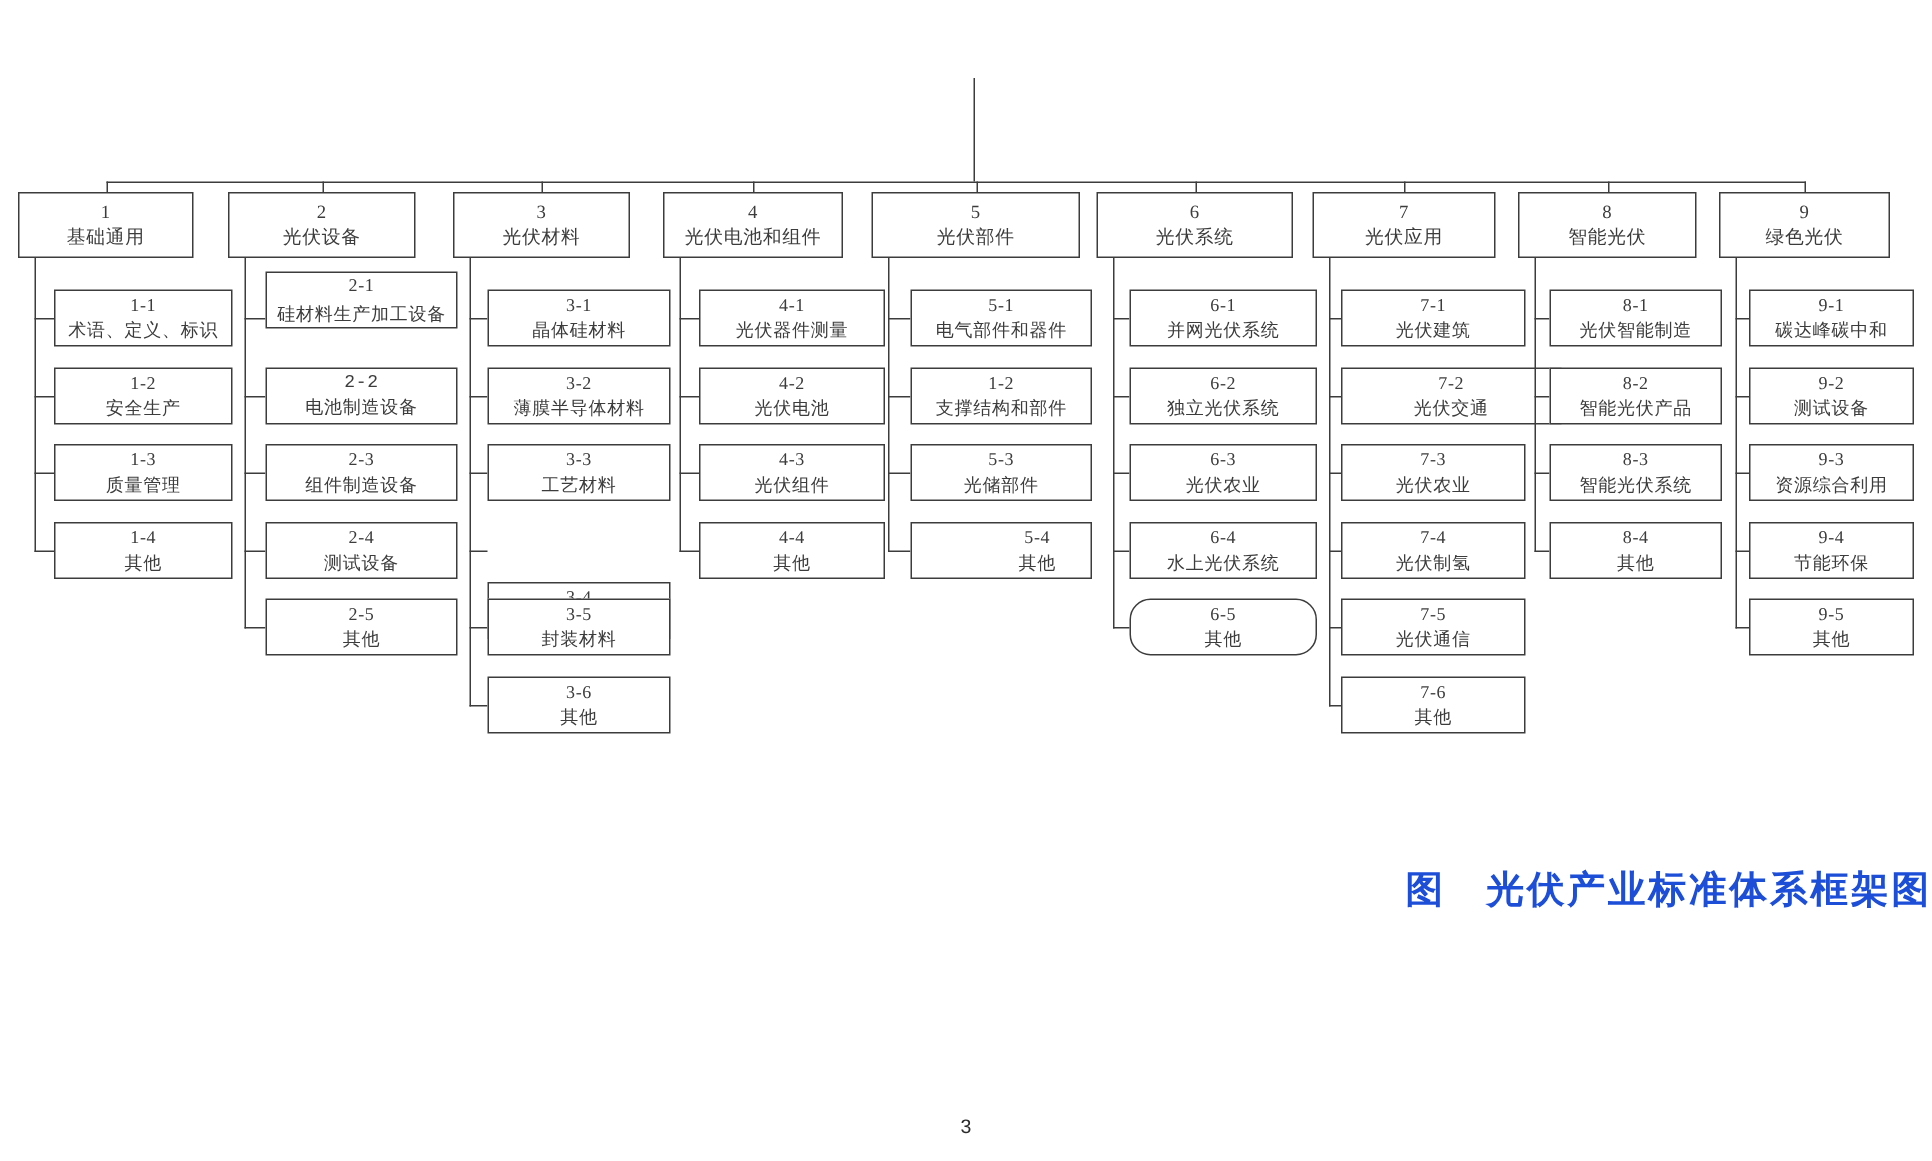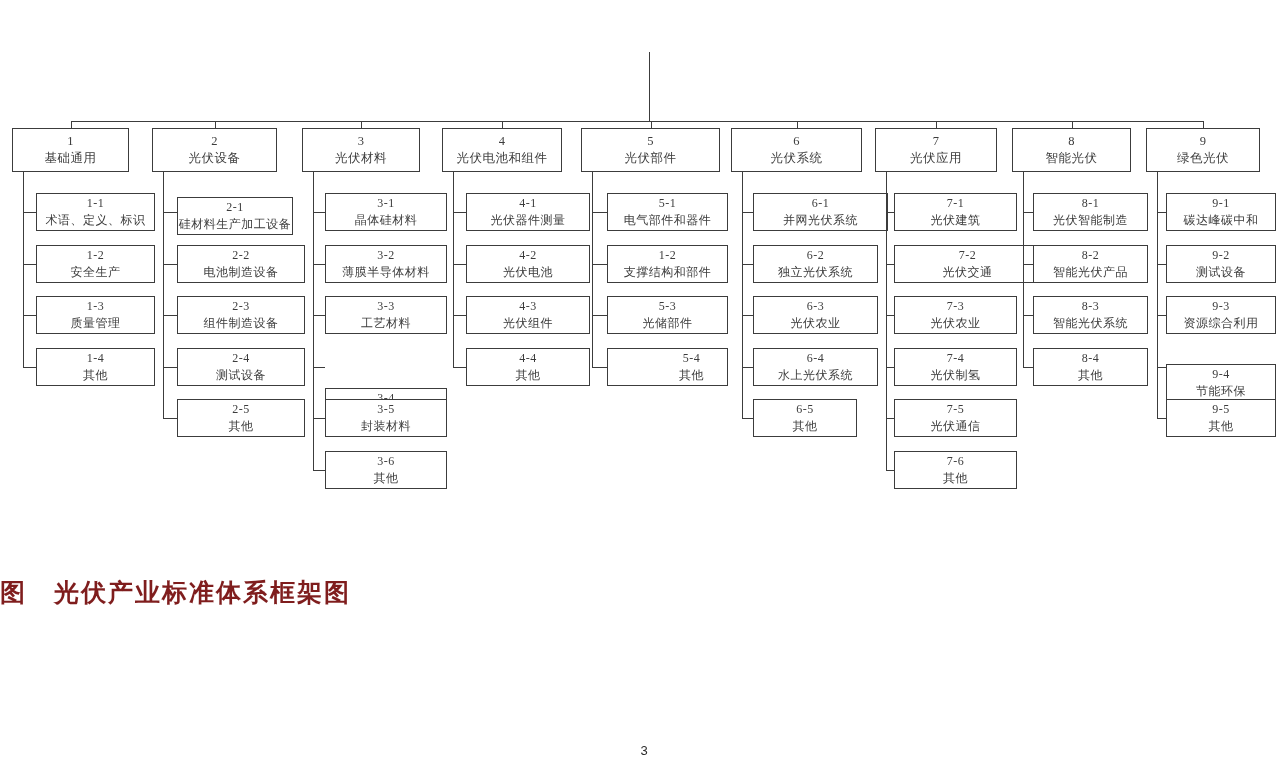--- a/index.html
+++ b/index.html
@@ -39,26 +39,26 @@
   }
   .hline, .vline {
     position: absolute;
     background: #3c3c3c;
   }
   .caption {
     position: absolute;
     left: 0;
     top: 576px;
     width: 100%;
-    text-align: left;
+    text-align: right;
     font-family: "Liberation Sans", sans-serif;
     font-weight: bold;
     font-size: 25px;
     letter-spacing: 2px;
-    color: #7f1d1d;
+    color: #1d4ed8;
   }
   .page-number {
     position: absolute;
     left: 0;
     top: 743px;
     width: 100%;
     text-align: center;
     font-family: "Liberation Sans", sans-serif;
     font-size: 13px;
     color: #2b2b2b;
@@ -98,26 +98,26 @@
         <span>1-4</span>
         <span>其他</span>
       </div>
       <div class="vline" style="left: 215px; top: 121px; width: 1px; height: 7px;"></div>
       <div class="node parent" style="left: 152px; top: 128px; width: 125px; height: 44px;">
         <span>2</span>
         <span>光伏设备</span>
       </div>
       <div class="vline" style="left: 163px; top: 172px; width: 1px; height: 247px;"></div>
       <div class="hline" style="left: 163px; top: 212px; width: 14px; height: 1px;"></div>
-      <div class="node" style="left: 177px; top: 197px; width: 116px; height: 38px;">
+      <div class="node" style="left: 177px; top: 181px; width: 128px; height: 38px; justify-content: space-between;">
         <span>2-1</span>
         <span>硅材料生产加工设备</span>
       </div>
       <div class="hline" style="left: 163px; top: 264px; width: 14px; height: 1px;"></div>
-      <div class="node" style="left: 177px; top: 245px; width: 128px; height: 38px;">
+      <div class="node" style="left: 177px; top: 245px; width: 128px; height: 38px; font-family: Liberation Mono, monospace;">
         <span>2-2</span>
         <span>电池制造设备</span>
       </div>
       <div class="hline" style="left: 163px; top: 315px; width: 14px; height: 1px;"></div>
       <div class="node" style="left: 177px; top: 296px; width: 128px; height: 38px;">
         <span>2-3</span>
         <span>组件制造设备</span>
       </div>
       <div class="hline" style="left: 163px; top: 367px; width: 14px; height: 1px;"></div>
       <div class="node" style="left: 177px; top: 348px; width: 128px; height: 38px;">
@@ -217,41 +217,41 @@
         <span>5-4</span>
         <span>其他</span>
       </div>
       <div class="vline" style="left: 797px; top: 121px; width: 1px; height: 7px;"></div>
       <div class="node parent" style="left: 731px; top: 128px; width: 131px; height: 44px;">
         <span>6</span>
         <span>光伏系统</span>
       </div>
       <div class="vline" style="left: 742px; top: 172px; width: 1px; height: 247px;"></div>
       <div class="hline" style="left: 742px; top: 212px; width: 11px; height: 1px;"></div>
-      <div class="node" style="left: 753px; top: 193px; width: 135px; height: 38px;">
+      <div class="node" style="left: 753px; top: 193px; width: 125px; height: 38px;">
         <span>6-1</span>
         <span>并网光伏系统</span>
       </div>
       <div class="hline" style="left: 742px; top: 264px; width: 11px; height: 1px;"></div>
       <div class="node" style="left: 753px; top: 245px; width: 125px; height: 38px;">
         <span>6-2</span>
         <span>独立光伏系统</span>
       </div>
       <div class="hline" style="left: 742px; top: 315px; width: 11px; height: 1px;"></div>
       <div class="node" style="left: 753px; top: 296px; width: 125px; height: 38px;">
         <span>6-3</span>
         <span>光伏农业</span>
       </div>
       <div class="hline" style="left: 742px; top: 367px; width: 11px; height: 1px;"></div>
       <div class="node" style="left: 753px; top: 348px; width: 125px; height: 38px;">
         <span>6-4</span>
         <span>水上光伏系统</span>
       </div>
       <div class="hline" style="left: 742px; top: 418px; width: 11px; height: 1px;"></div>
-      <div class="node" style="left: 753px; top: 399px; width: 104px; height: 38px;">
+      <div class="node" style="left: 753px; top: 399px; width: 125px; height: 38px; border-radius: 14px;">
         <span>6-5</span>
         <span>其他</span>
       </div>
       <div class="vline" style="left: 936px; top: 121px; width: 1px; height: 7px;"></div>
       <div class="node parent" style="left: 875px; top: 128px; width: 122px; height: 44px;">
         <span>7</span>
         <span>光伏应用</span>
       </div>
       <div class="vline" style="left: 886px; top: 172px; width: 1px; height: 299px;"></div>
       <div class="hline" style="left: 886px; top: 212px; width: 8px; height: 1px;"></div>
@@ -325,21 +325,21 @@
       <div class="node" style="left: 1166px; top: 245px; width: 110px; height: 38px;">
         <span>9-2</span>
         <span>测试设备</span>
       </div>
       <div class="hline" style="left: 1157px; top: 315px; width: 9px; height: 1px;"></div>
       <div class="node" style="left: 1166px; top: 296px; width: 110px; height: 38px;">
         <span>9-3</span>
         <span>资源综合利用</span>
       </div>
       <div class="hline" style="left: 1157px; top: 367px; width: 9px; height: 1px;"></div>
-      <div class="node" style="left: 1166px; top: 348px; width: 110px; height: 38px; margin-top: 16px;">
+      <div class="node" style="left: 1166px; top: 348px; width: 110px; height: 38px;">
         <span>9-4</span>
         <span>节能环保</span>
       </div>
       <div class="hline" style="left: 1157px; top: 418px; width: 9px; height: 1px;"></div>
       <div class="node" style="left: 1166px; top: 399px; width: 110px; height: 38px;">
         <span>9-5</span>
         <span>其他</span>
       </div>
     </div>
 

